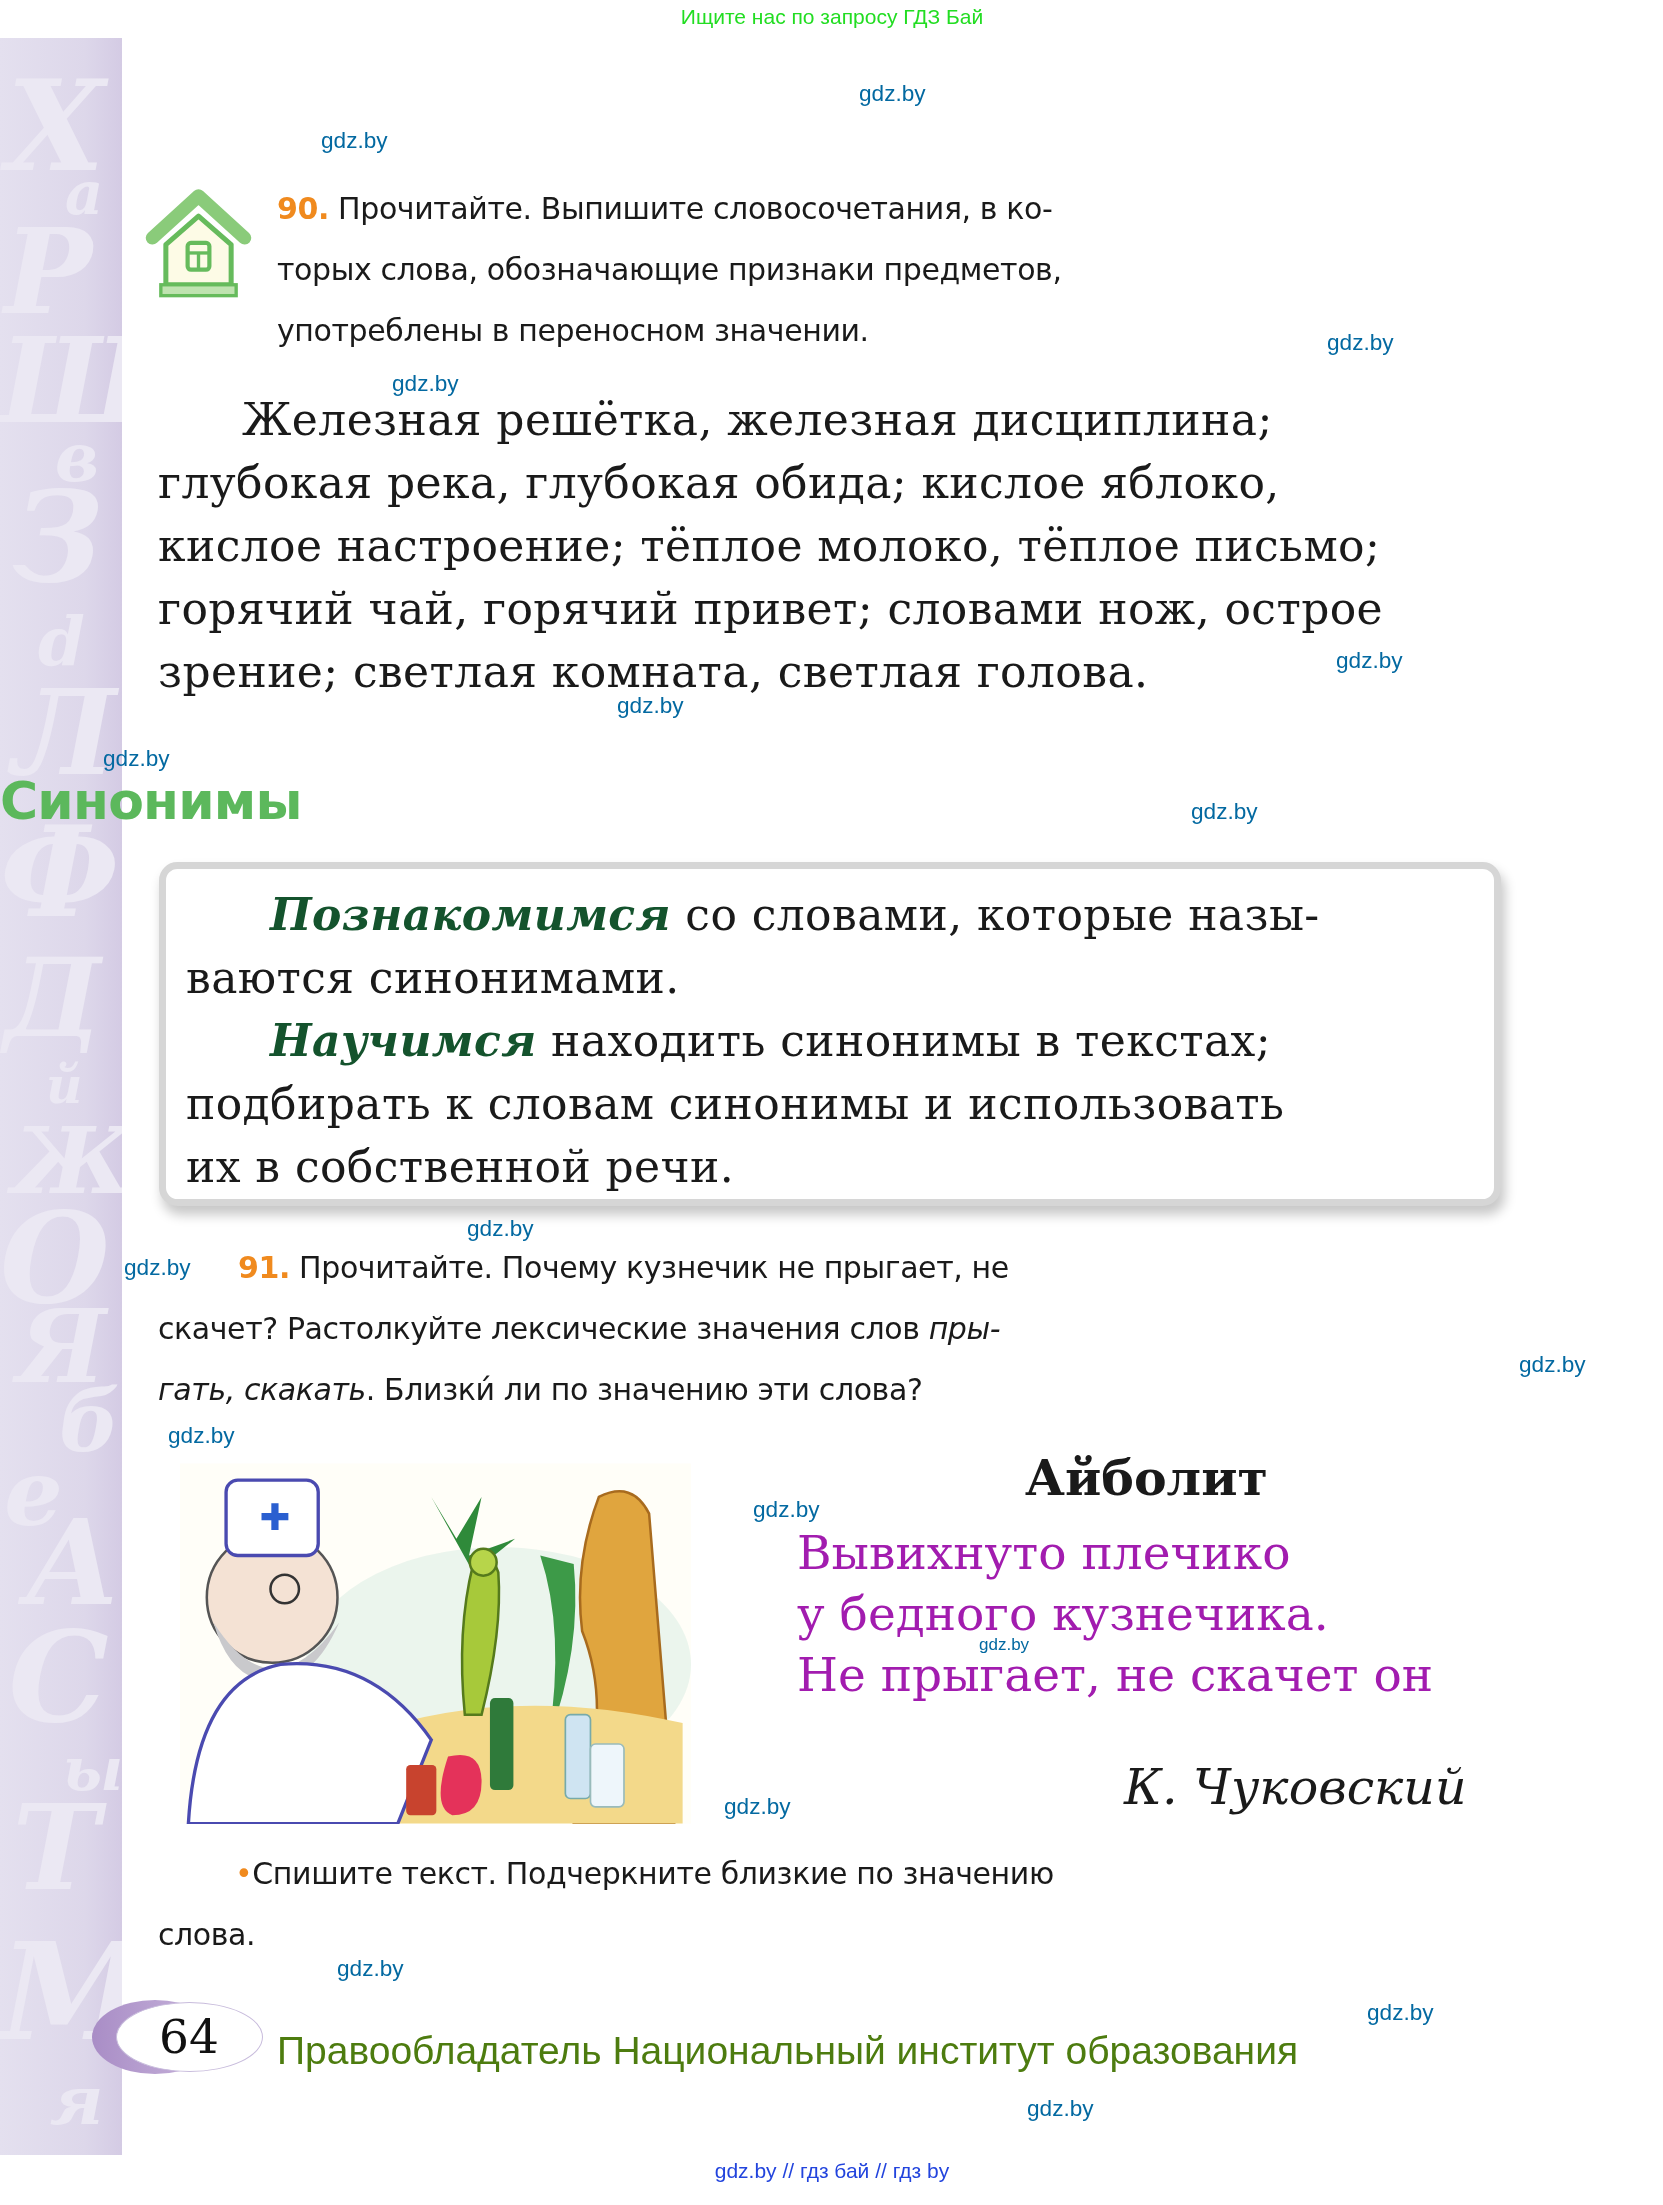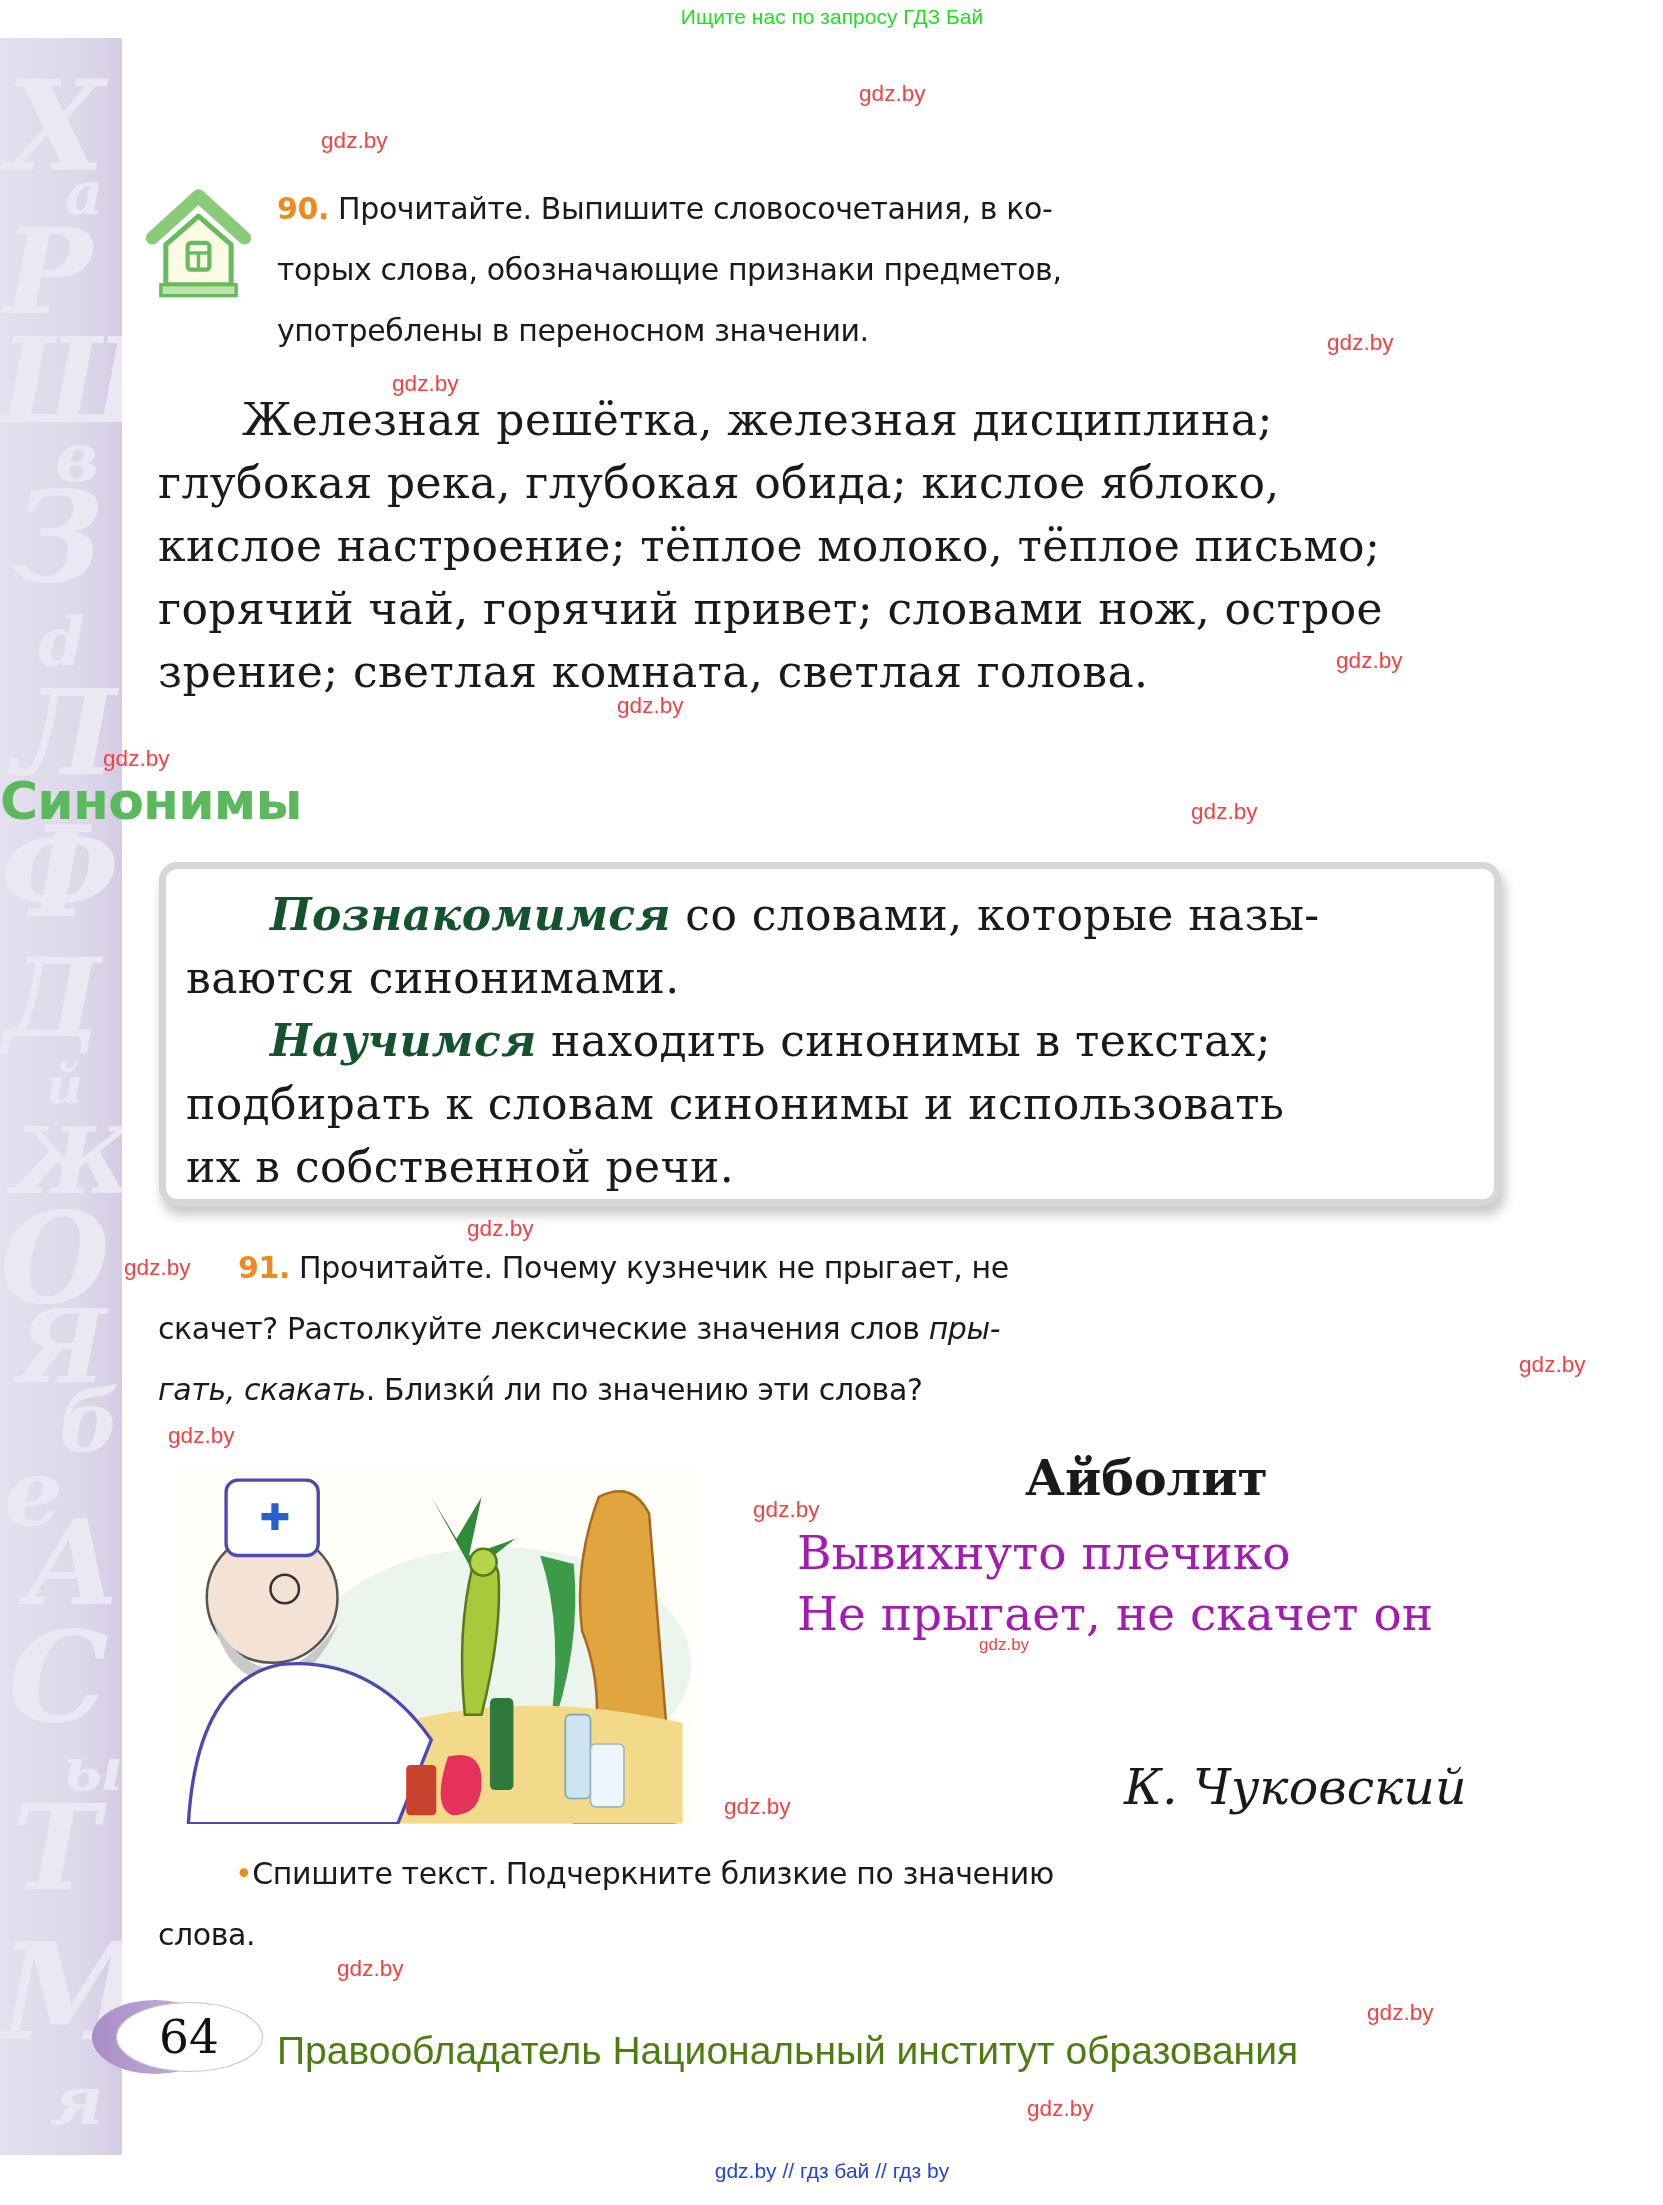--- a/index.html
+++ b/index.html
@@ -17,21 +17,21 @@
     .side-strip {
       left: 0; top: 38px; width: 122px; height: 2117px;
       background: linear-gradient(90deg, #e4e0ef 0%, #ddd7ea 70%, #d4cbe4 100%);
       overflow: hidden;
     }
     .side-strip .glyph {
       position: absolute; color: #ebe8f3; font-family: "DejaVu Serif", serif;
       font-style: italic; font-weight: bold; line-height: 1;
     }
     .wm {
-      font-family: "Liberation Sans", sans-serif; font-size: 22.6px; color: #ef4444;
+      font-family: "Liberation Sans", sans-serif; font-size: 22.6px; color: #0369a1;
     }
     .task-head {
       font-family: "DejaVu Sans", sans-serif; font-size: 30px; line-height: 61px;
       color: #1a1a1a; letter-spacing: -0.4px;
     }
     .num { color: #f08a1e; font-weight: bold; }
     .serif-text {
       font-family: "DejaVu Serif", serif; font-size: 44px; line-height: 63px;
       color: #1a1a1a; letter-spacing: 0.4px; text-align: justify;
     }
@@ -194,20 +194,21 @@
     <rect x="460" y="300" width="30" height="100" rx="6" fill="#cfe4f2" stroke="#7aa" stroke-width="2"></rect>
     <rect x="270" y="360" width="36" height="60" rx="5" fill="#c8432e"></rect>
     <path d="M320 350 Q360 340 360 380 Q360 420 325 420 Q300 410 320 350 Z" fill="#e4325a"></path>
     <rect x="490" y="335" width="40" height="75" rx="6" fill="#eef6fb" stroke="#9bb" stroke-width="2"></rect>
   </svg>
 </div>
 
 <div class="abs poem-title" style="left:1025px;top:1449px;">Айболит</div>
 <div class="abs poem" style="left:797px;top:1522px;">
   <div>Вывихнуто плечико</div>
+  <div>у бедного кузнечика.</div>
   <div>Не прыгает, не скачет он</div>
 </div>
 <div class="abs author" style="left:1124px;top:1759px;">К. Чуковский</div>
 
 <div class="abs task-head" style="left:158px;top:1843px;width:1350px;">
   <div style="padding-left:77px;"><span class="bullet">•</span><span>Спишите текст. Подчеркните близкие по значению</span></div>
   <div>слова.</div>
 </div>
 
 <div class="abs page-num-wrap">

